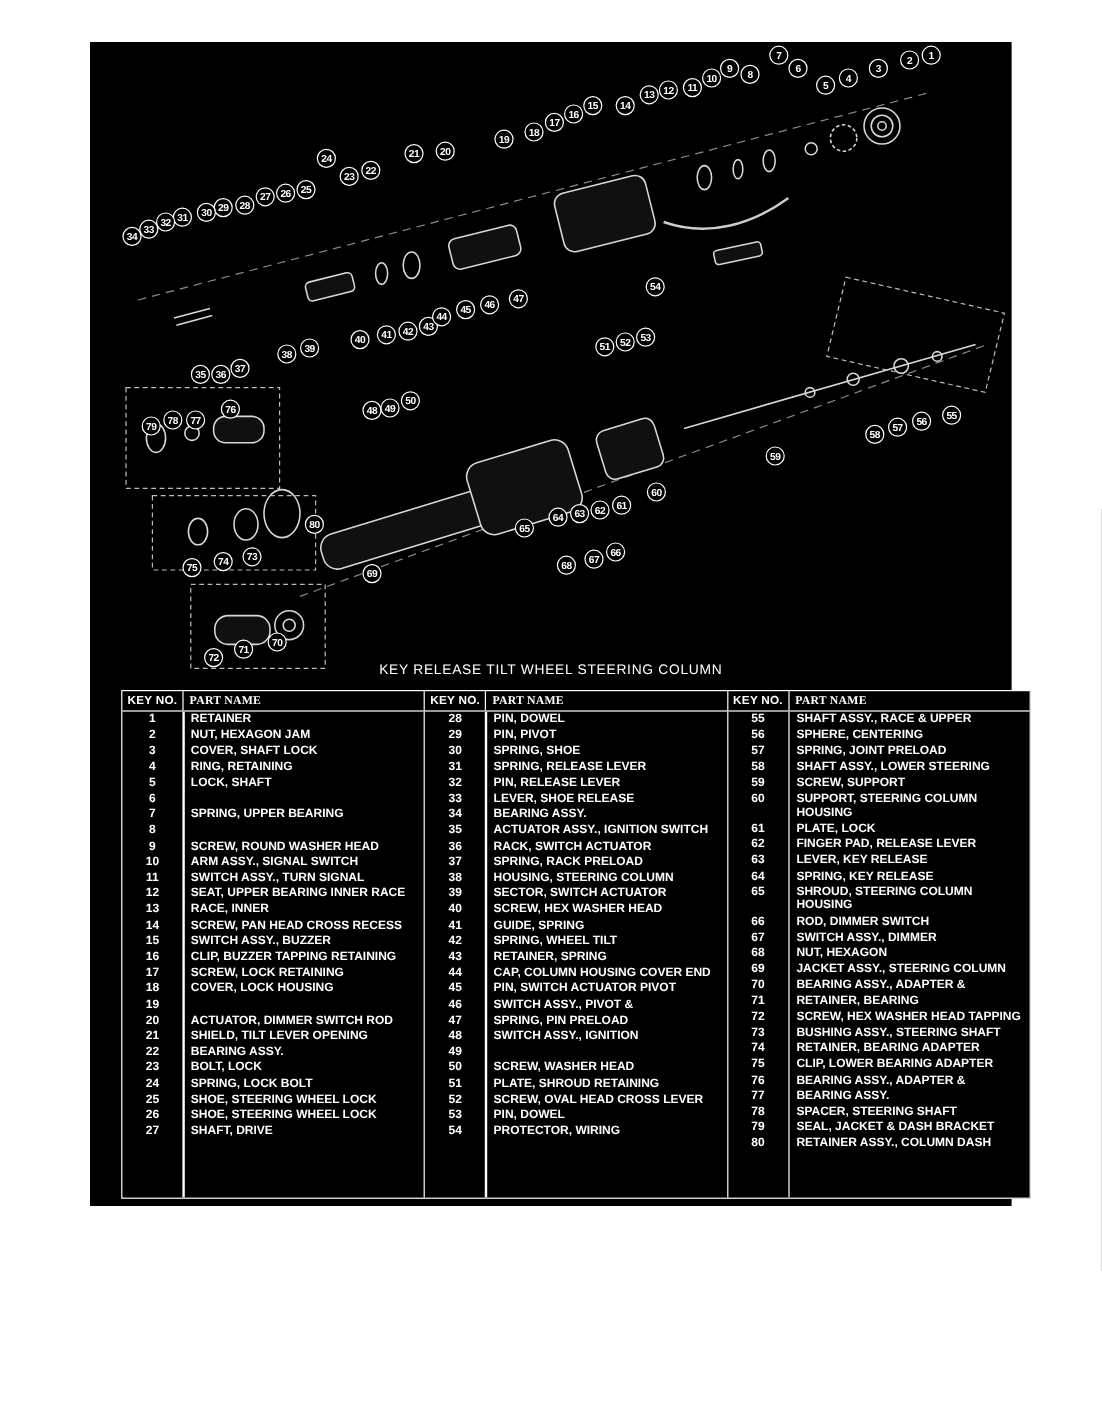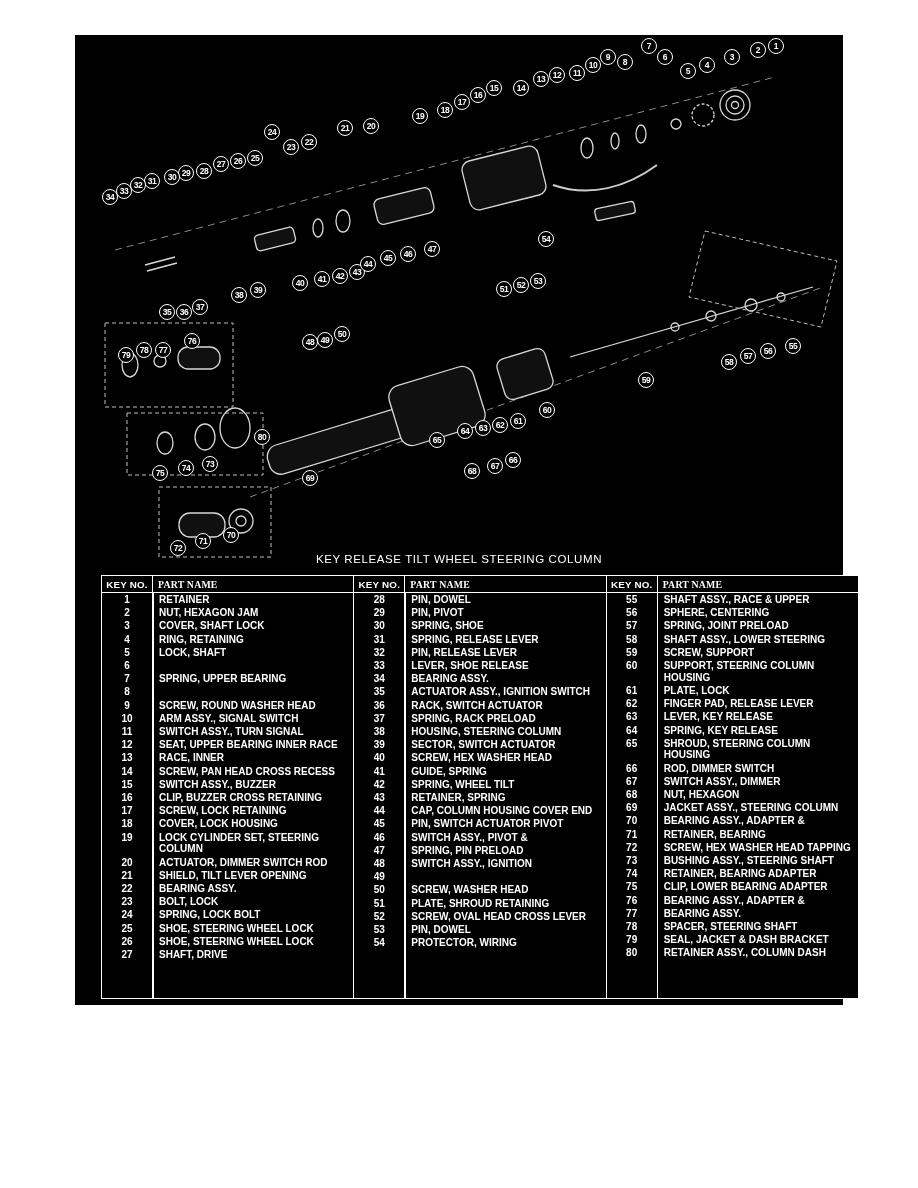--- a/index.html
+++ b/index.html
@@ -373,37 +373,35 @@
               <div class="cname">SCREW, PAN HEAD CROSS RECESS</div>
             </div>
 
             <div class="row">
               <div class="ckey">15</div>
               <div class="cname">SWITCH ASSY., BUZZER</div>
             </div>
 
             <div class="row">
               <div class="ckey">16</div>
-              <div class="cname">CLIP, BUZZER CROSS RETAINING</div>
+              <div class="cname">CLIP, BUZZER TAPPING RETAINING</div>
             </div>
 
             <div class="row">
               <div class="ckey">17</div>
               <div class="cname">SCREW, LOCK RETAINING</div>
             </div>
 
             <div class="row">
               <div class="ckey">18</div>
               <div class="cname">COVER, LOCK HOUSING</div>
             </div>
 
             <div class="row">
               <div class="ckey">19</div>
-              <div class="cname">LOCK CYLINDER SET, STEERING
-COLUMN</div>
             </div>
 
             <div class="row">
               <div class="ckey">20</div>
               <div class="cname">ACTUATOR, DIMMER SWITCH ROD</div>
             </div>
 
             <div class="row">
               <div class="ckey">21</div>
               <div class="cname">SHIELD, TILT LEVER OPENING</div>

